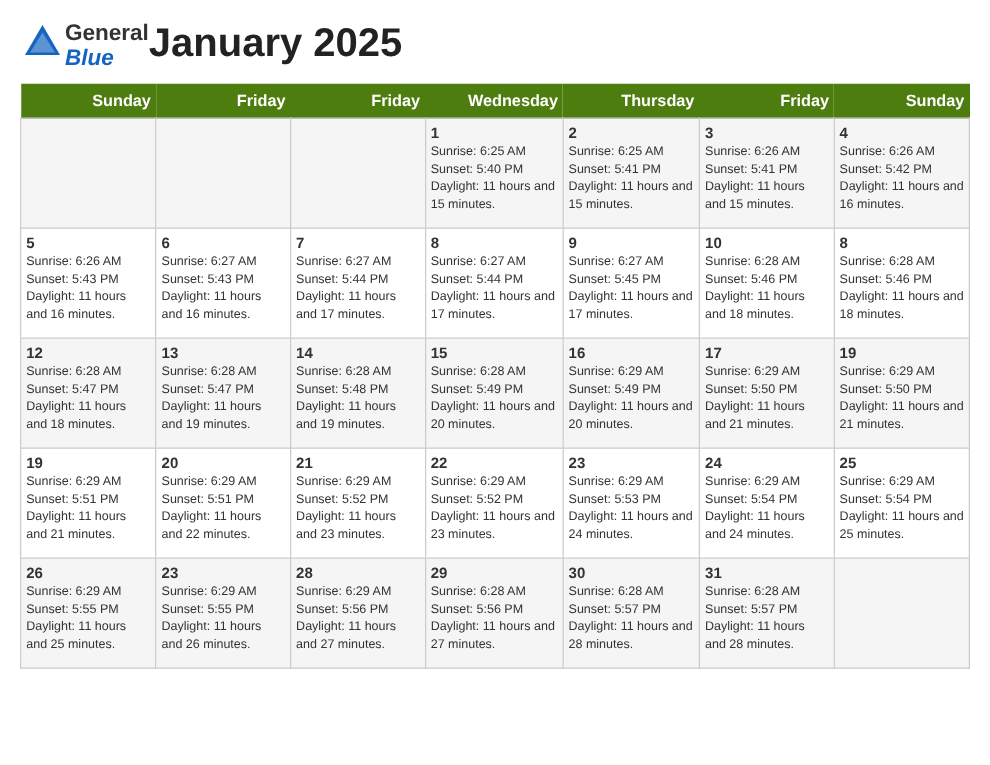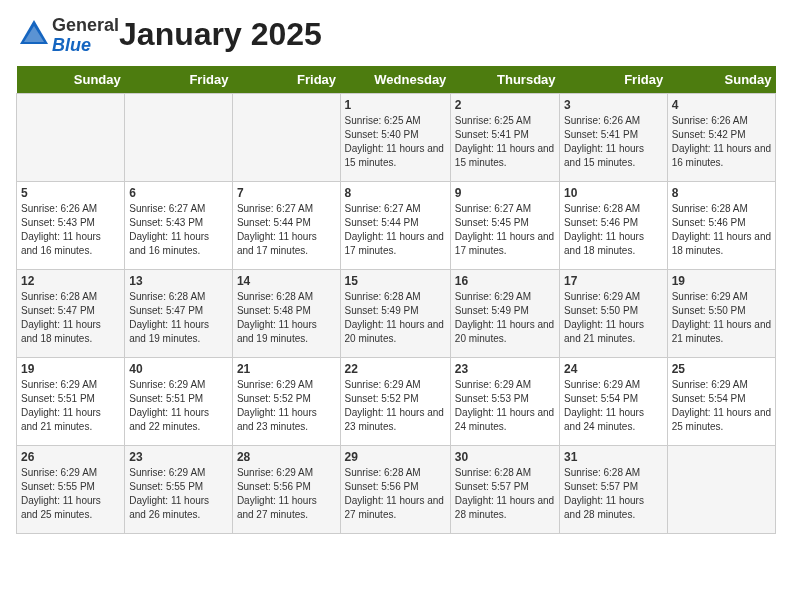--- a/index.html
+++ b/index.html
@@ -231,21 +231,21 @@
         </td>
       </tr>
       <tr>
         <td>
           <div class="day-number">19</div>
           <div class="cell-content" style="white-space: pre-line;">Sunrise: 6:29 AM
 Sunset: 5:51 PM
 Daylight: 11 hours and 21 minutes.</div>
         </td>
         <td>
-          <div class="day-number">40</div>
+          <div class="day-number">20</div>
           <div class="cell-content" style="white-space: pre-line;">Sunrise: 6:29 AM
 Sunset: 5:51 PM
 Daylight: 11 hours and 22 minutes.</div>
         </td>
         <td>
           <div class="day-number">21</div>
           <div class="cell-content" style="white-space: pre-line;">Sunrise: 6:29 AM
 Sunset: 5:52 PM
 Daylight: 11 hours and 23 minutes.</div>
         </td>

